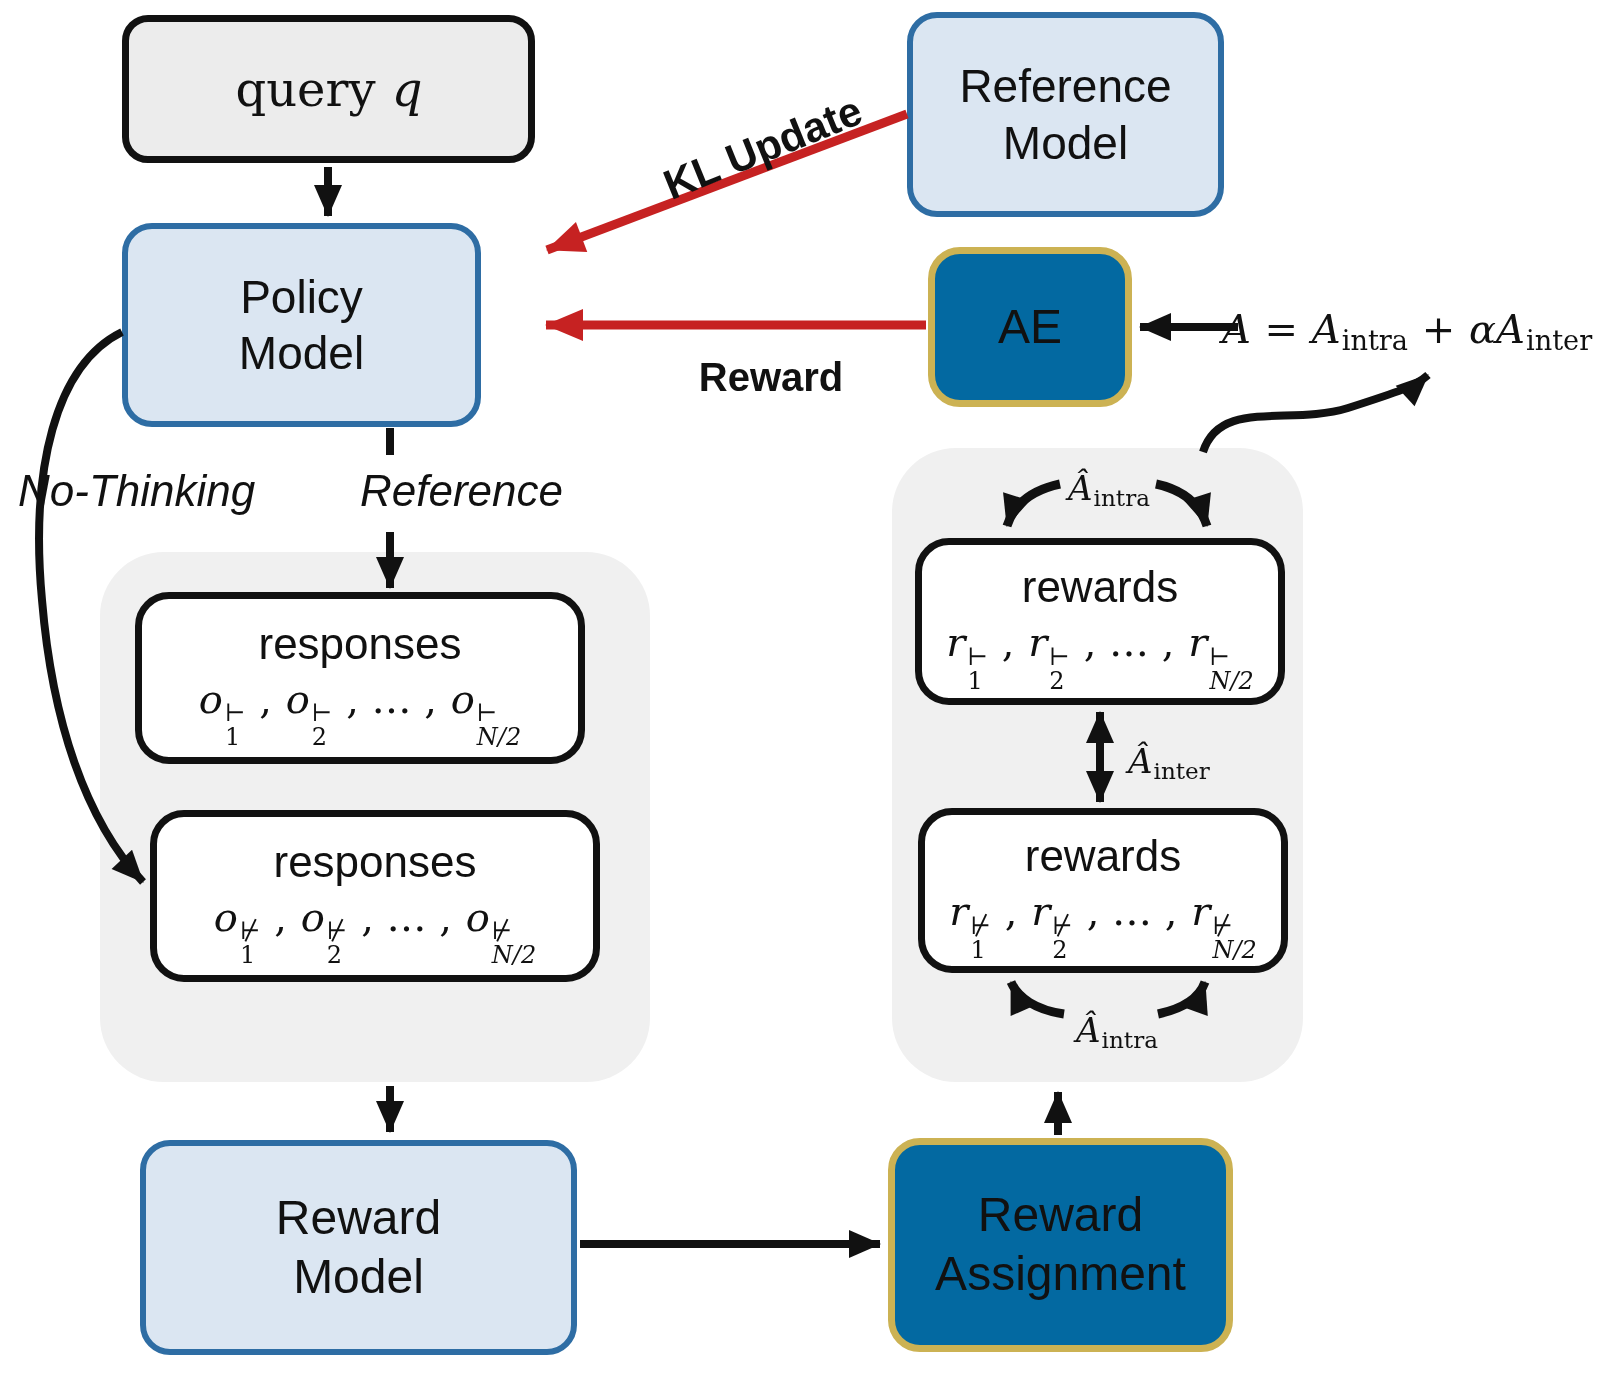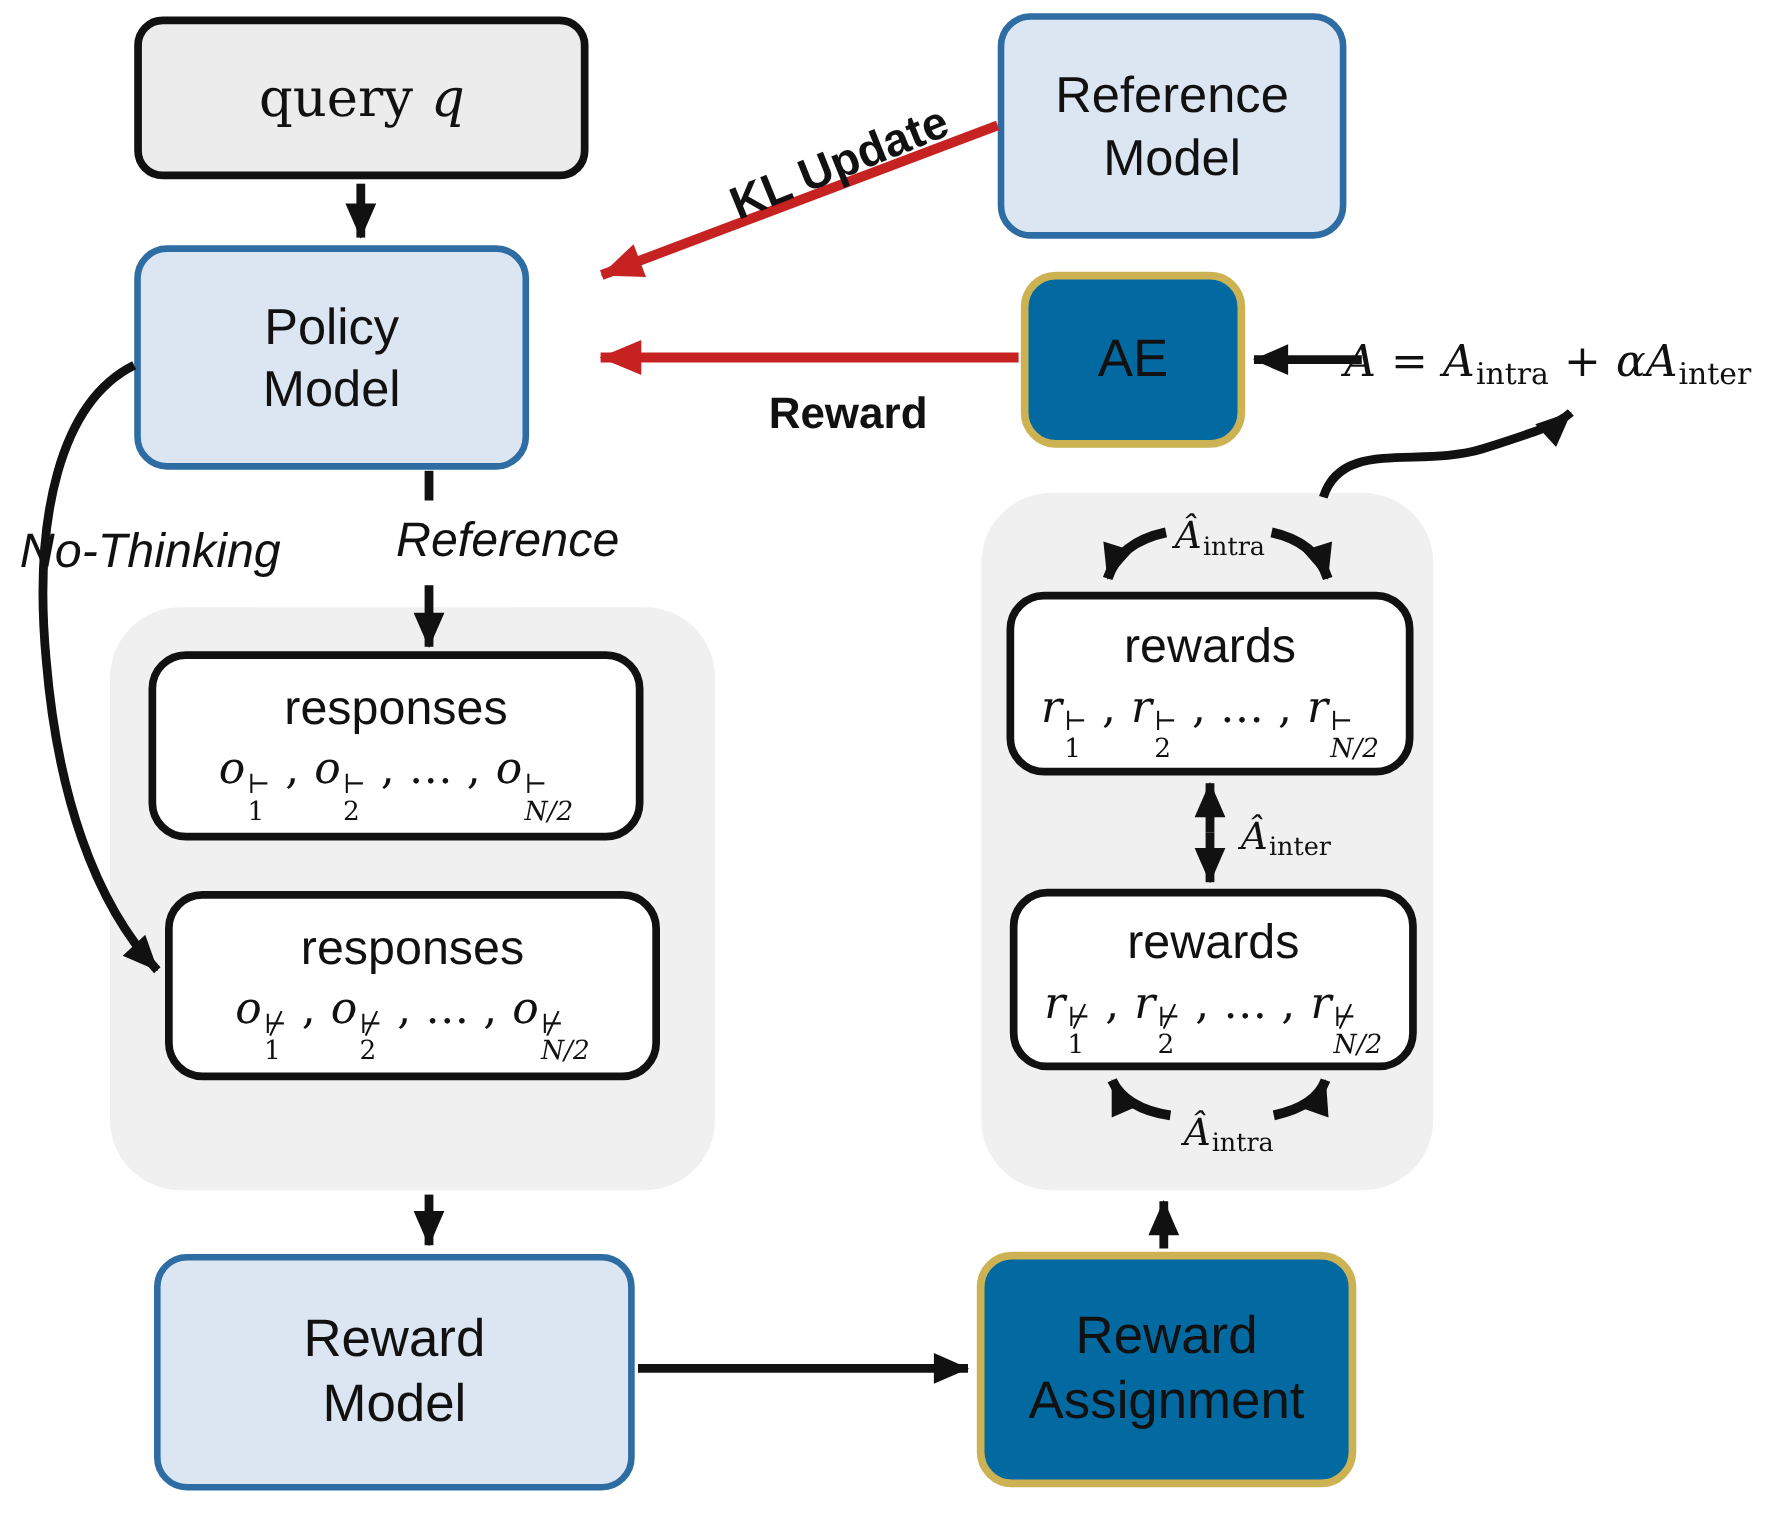--- a/index.html
+++ b/index.html
@@ -148,21 +148,21 @@
       <path d="M1156,484 C1184,490 1200,504 1207,526" marker-end="url(#mB)" stroke-width="9"></path>
       <path d="M1064,1014 C1036,1010 1018,998 1011,982" marker-end="url(#mB)" stroke-width="9"></path>
       <path d="M1158,1014 C1186,1008 1200,996 1205,982" marker-end="url(#mB)" stroke-width="9"></path>
     </g>
     <g stroke="#c62222" stroke-width="9" fill="none">
       <path d="M907,114 L547,250" marker-end="url(#mR)"></path>
       <path d="M926,325 L546,325" marker-end="url(#mR)"></path>
     </g>
   </svg>
 
-  <div class="freelabel italiclabel" style="left:18px;top:476px;">No-Thinking</div>
+  <div class="freelabel italiclabel" style="left:18px;top:466px;">No-Thinking</div>
   <div class="freelabel italiclabel" style="left:360px;top:466px;">Reference</div>
 
   <div class="freelabel boldlabel" style="left:763px;top:148px;transform:translate(-50%,-50%) rotate(-22deg);font-size:42px;">KL Update</div>
   <div class="freelabel boldlabel" style="left:771px;top:377px;transform:translate(-50%,-50%);">Reward</div>
 
   <div class="freelabel formula mathfont" style="left:1222px;top:331px;transform:translate(0,-50%);"><span class="mterm"><span class="mbase">A</span></span><span class="mtext"> = </span><span class="mterm"><span class="mbase">A</span><span class="minline">intra</span></span><span class="mtext"> + </span><span class="mterm"><span class="mbase">αA</span><span class="minline">inter</span></span></div>
 
   <div class="freelabel advlabel mathfont" style="left:1109px;top:489px;transform:translate(-50%,-50%);"><span class="mterm"><span class="mbase">Â</span><span class="minline">intra</span></span></div>
   <div class="freelabel advlabel mathfont" style="left:1128px;top:762px;transform:translate(0,-50%);"><span class="mterm"><span class="mbase">Â</span><span class="minline">inter</span></span></div>
   <div class="freelabel advlabel mathfont" style="left:1117px;top:1031px;transform:translate(-50%,-50%);"><span class="mterm"><span class="mbase">Â</span><span class="minline">intra</span></span></div>

